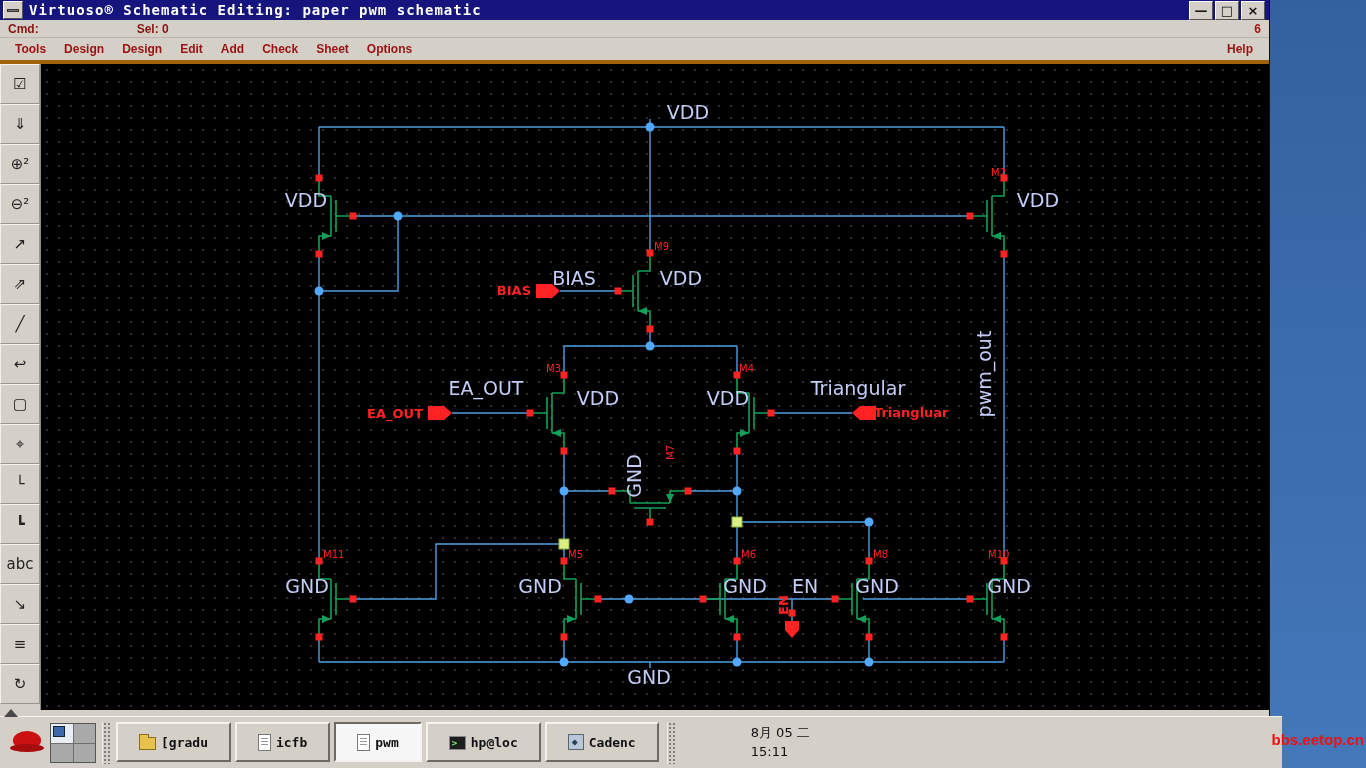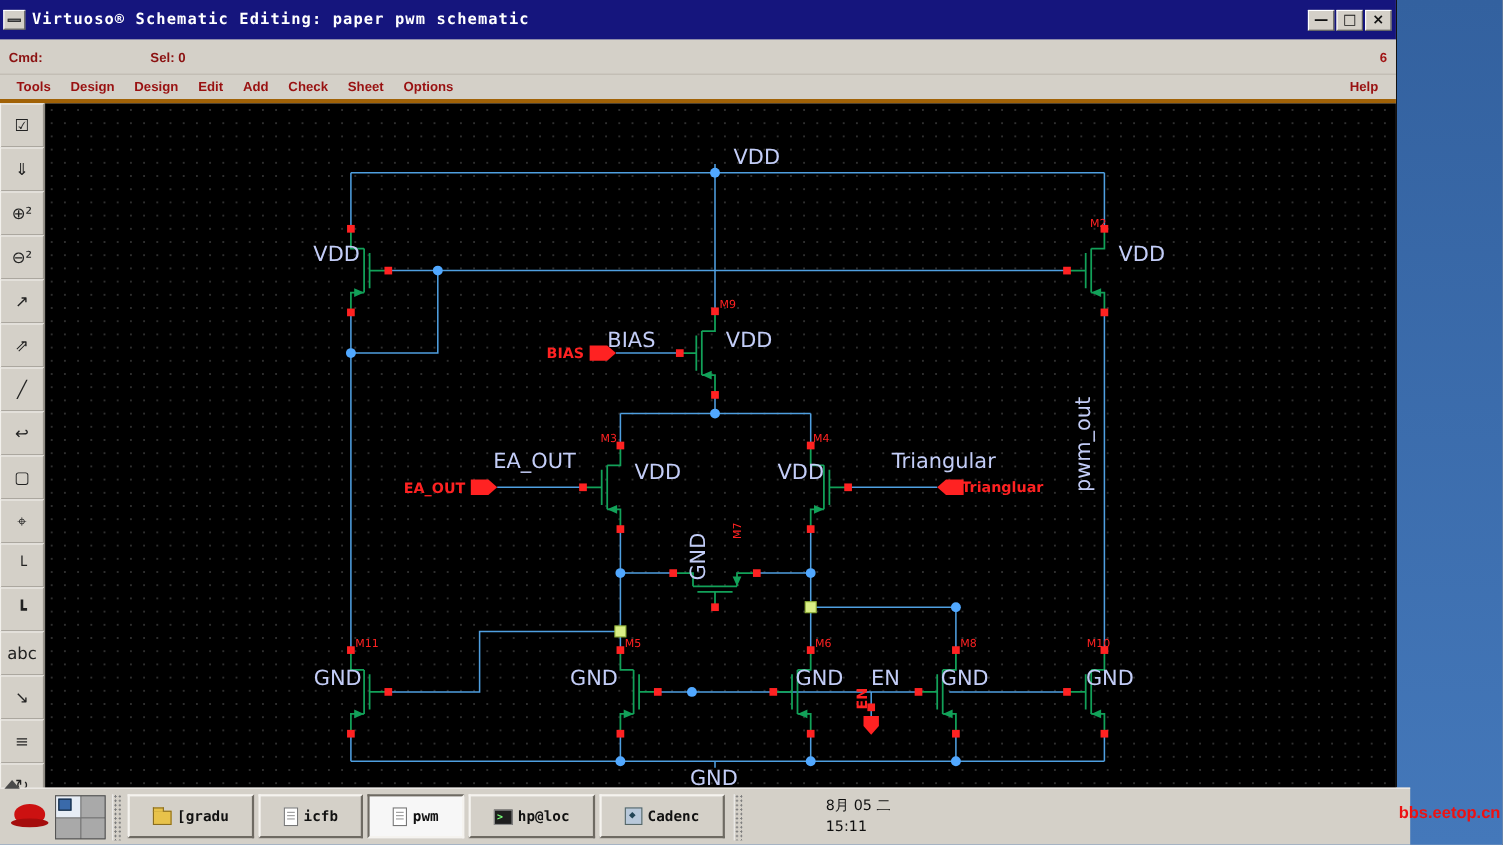--- a/index.html
+++ b/index.html
@@ -5,28 +5,28 @@
   :root{
     --titlebar:#15157d; --chrome:#d4d0c8; --menu_text:#991111;
     --wire:#4f9fe0; --device:#12a159; --net_label:#c3cdf7; --red:#ff2222;
     --canvas:#000000; --desktop_top:#33619f; --desktop_bottom:#4478ba; --watermark:#ee1111;
   }
   *{box-sizing:border-box;margin:0;padding:0}
   html,body{width:1366px;height:768px;overflow:hidden}
   body{font-family:"Liberation Sans",sans-serif;background:linear-gradient(180deg,var(--desktop_top),var(--desktop_bottom));position:relative}
   .window{position:absolute;left:0;top:0;width:1270px;height:716px;background:var(--chrome);border-right:1px solid #111}
   
-  .titlebar{height:36px;background:var(--titlebar);display:flex;align-items:center;color:#fff}
+  .titlebar{height:20px;background:var(--titlebar);display:flex;align-items:center;color:#fff}
   .win-menu-btn{width:20px;height:18px;margin:0 6px 0 3px;background:var(--chrome);border:1px solid;border-color:#fff #555 #555 #fff;display:flex;align-items:center;justify-content:center}
   .win-menu-btn .bar{width:12px;height:3px;background:#777;border:1px solid #333}
   .title{font:bold 14px "DejaVu Sans Mono",monospace;letter-spacing:1px;white-space:nowrap}
   .win-buttons{margin-left:auto;display:flex;gap:2px;padding-right:4px}
   .wbtn{width:24px;height:19px;background:var(--chrome);border:1px solid;border-color:#fff #555 #555 #fff;color:#111;font:bold 13px "DejaVu Sans",sans-serif;display:flex;align-items:center;justify-content:center;line-height:1}
   
-  .cmdbar{height:32px;background:var(--chrome);display:flex;align-items:center;font:bold 12px "Liberation Sans",sans-serif;color:#8b1111;padding:0 8px;border-bottom:1px solid #b8b4ac}
+  .cmdbar{height:18px;background:var(--chrome);display:flex;align-items:center;font:bold 12px "Liberation Sans",sans-serif;color:#8b1111;padding:0 8px;border-bottom:1px solid #b8b4ac}
   .cmdbar .sel{margin-left:98px}
   .cmdbar .rightnum{margin-left:auto;color:#a01515}
   
   .menubar{height:26px;background:var(--chrome);display:flex;align-items:flex-start;padding:0 6px;border-bottom:4px solid #a16207}
   .menu-item{font:bold 12px "Liberation Sans",sans-serif;color:var(--menu_text);padding:4px 9px;cursor:default}
   .menu-help{margin-left:auto;font:bold 12px "Liberation Sans",sans-serif;color:var(--menu_text);padding:4px 10px}
   
   .main{display:flex;height:646px}
   .toolbar{width:42px;background:var(--chrome);border-right:1px solid #8f8b83;display:flex;flex-direction:column}
   .tool-btn{width:40px;height:40px;display:flex;align-items:center;justify-content:center;font:15px "DejaVu Sans",sans-serif;color:#222;border:1px solid;border-color:#f2f0ec #9a968e #9a968e #f2f0ec;background:var(--chrome)}

